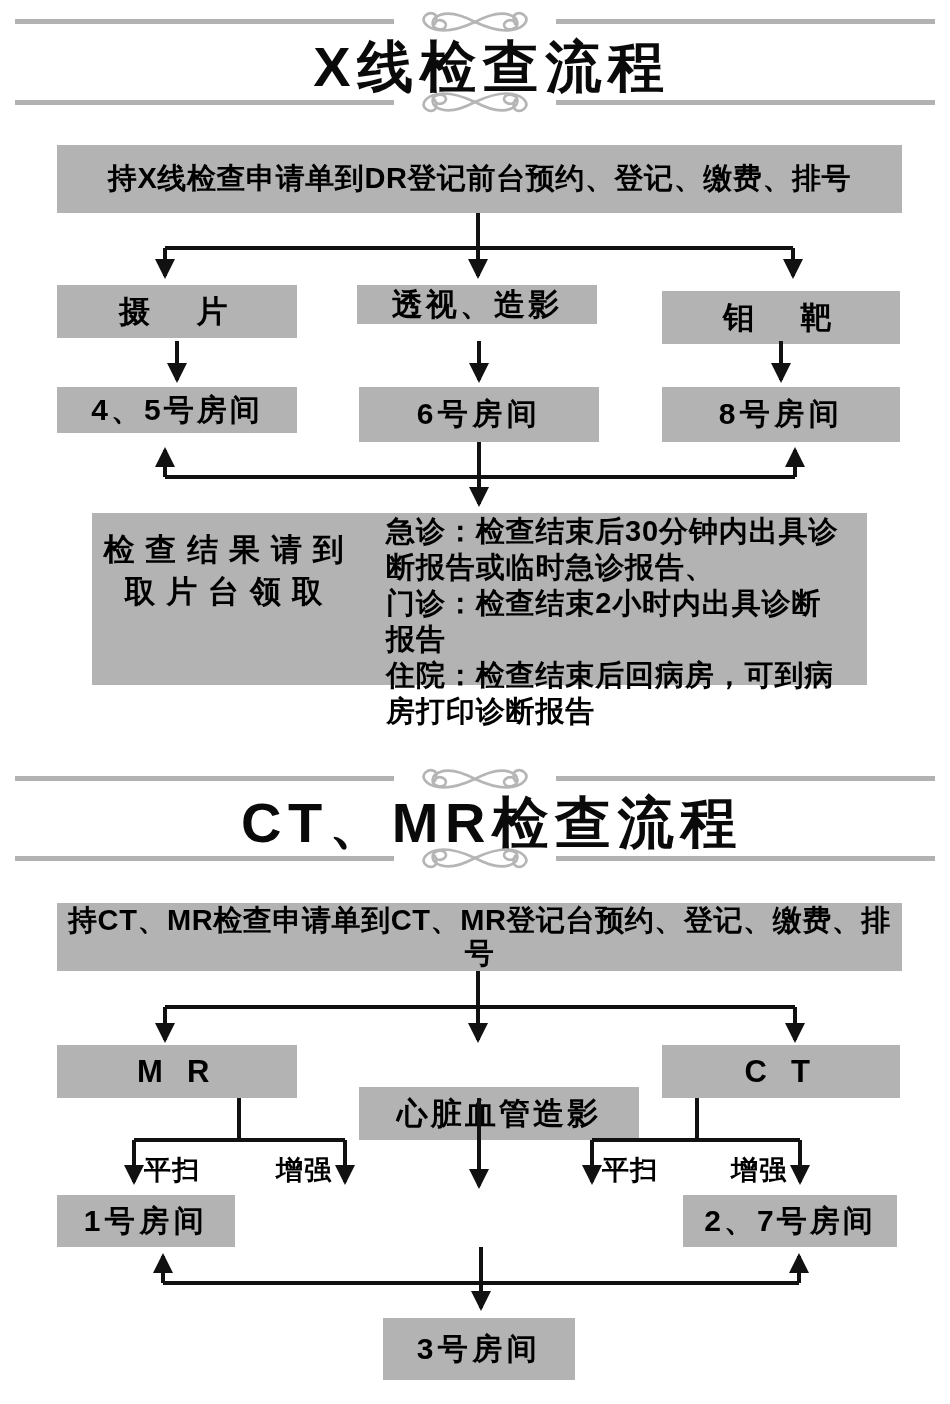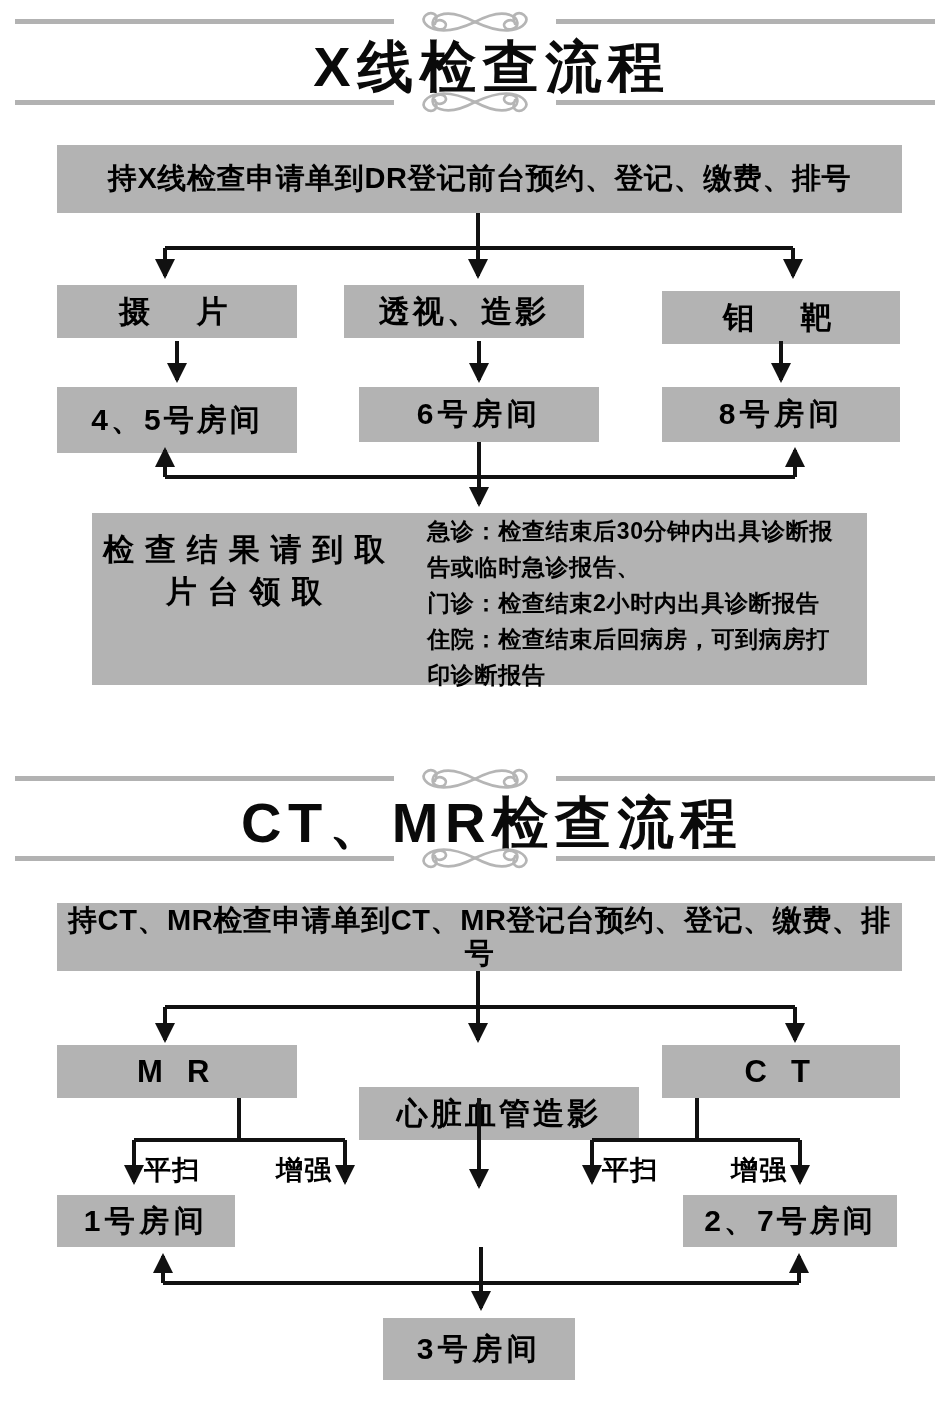--- a/index.html
+++ b/index.html
@@ -35,21 +35,21 @@
   
   .result-box {
     position:absolute; background:#b3b3b3; color:#000;
     display:flex; flex-direction:row; justify-content:flex-start;
   }
   .result-title {
     text-align:center; font-size:31px; font-weight:700;
     letter-spacing:.35em; margin:16px 0 10px 0;
   }
   .result-lines { padding:0 16px 0 20px; }
-  .result-line { font-size:23px; font-weight:700; letter-spacing:.03em;
+  .result-line { font-size:29px; font-weight:700; letter-spacing:.03em;
                  line-height:36px; }
   
   .branch-label { position:absolute; font-size:27px; font-weight:700;
                   letter-spacing:.05em; }
   
   #connectors { position:absolute; left:0; top:0; width:950px; height:1404px;
                 pointer-events:none; }
 </style>
 </head>
 <body>
@@ -84,24 +84,24 @@
           <path d="M75,18 C62,24 50,28 38,26 C26,24 20,16 26,11 C31,7 38,10 36,16"></path>
         </g>
       </g>
     </svg>
     <div class="rule"></div>
   </div>
 
   <div class="gbox fs-start" style="left:57px; top:145px; width:845px; height:68px;">持X线检查申请单到DR登记前台预约、登记、缴费、排号</div>
 
   <div class="gbox fs-mid ls25" style="left:57px;  top:285px; width:240px; height:53px;">摄　片</div>
-  <div class="gbox fs-mid ls10" style="left:344px; top:285px; width:240px; height:53px;font-family:Liberation Serif, serif;">透视、造影</div>
+  <div class="gbox fs-mid ls10" style="left:357px; top:285px; width:240px; height:39px;font-family:Liberation Serif, serif;">透视、造影</div>
   <div class="gbox fs-mid ls25" style="left:662px; top:291px; width:238px; height:53px;">钼　靶</div>
 
-  <div class="gbox fs-room ls10" style="left:57px;  top:387px; width:240px; height:66px;">4、5号房间</div>
+  <div class="gbox fs-room ls10" style="left:57px;  top:387px; width:240px; height:46px;">4、5号房间</div>
   <div class="gbox fs-room ls15" style="left:359px; top:387px; width:240px; height:55px;">6号房间</div>
   <div class="gbox fs-room ls15" style="left:662px; top:387px; width:238px; height:55px;">8号房间</div>
 
   <div class="result-box" style="left:92px; top:513px; width:775px; height:172px;">
     <div class="result-title">检查结果请到取片台领取</div>
     <div class="result-lines">
       <div class="result-line">急诊：检查结束后30分钟内出具诊断报告或临时急诊报告、</div>
       <div class="result-line">门诊：检查结束2小时内出具诊断报告</div>
       <div class="result-line">住院：检查结束后回病房，可到病房打印诊断报告</div>
     </div>

